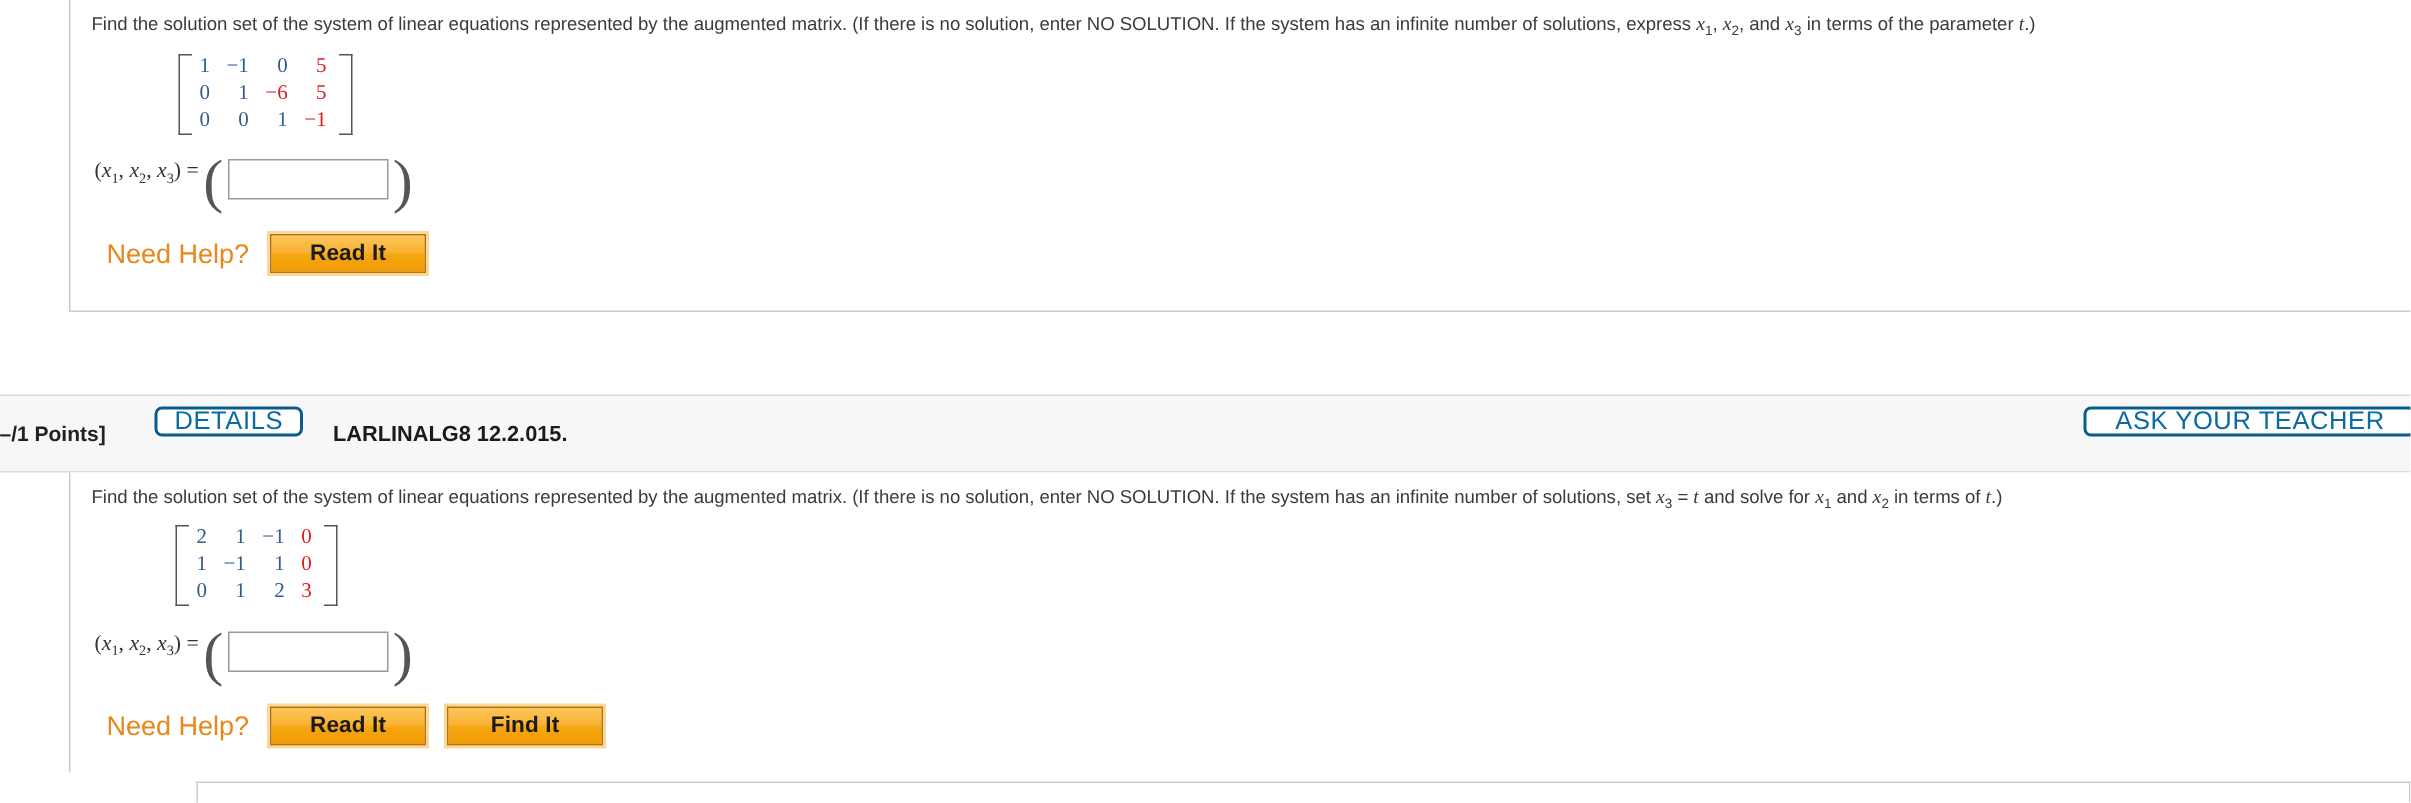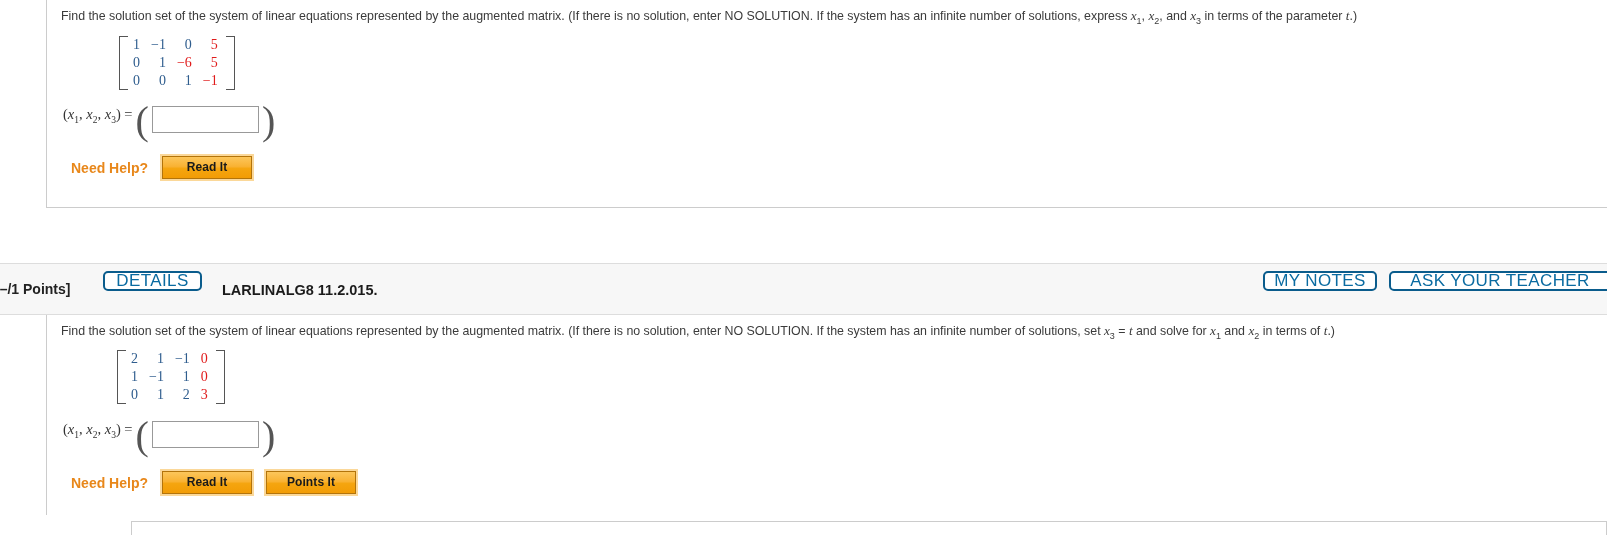--- a/index.html
+++ b/index.html
@@ -121,34 +121,34 @@
   }
 
   
   .need-help {
     position: absolute;
     display: flex;
     align-items: center;
   }
   .need-help-label {
     color: #e8871a;
-    font-weight: bold;
-    font-size: 14px;
+    font-weight: normal;
+    font-size: 18px;
     margin-right: 14px;
     white-space: nowrap;
   }
   .help-btn {
     display: inline-block;
     font-family: "Liberation Sans", sans-serif;
-    font-size: 12px;
+    font-size: 15px;
     font-weight: bold;
     color: #1a1a1a;
     text-align: center;
     padding: 3px 0 4px 0;
-    width: 90px;
+    width: 104px;
     background: linear-gradient(to bottom, #fcc65b 0%, #f9b233 45%, #f5a50f 55%, #f29c05 100%);
     border: 1px solid #b3740a;
     box-shadow: 0 0 0 2px #fbd899;
     margin-right: 14px;
     cursor: pointer;
     box-sizing: border-box;
     letter-spacing: 0.1px;
   }
 
   
@@ -259,22 +259,21 @@
 
   <div class="need-help" style="left:24px; top:156px;">
     <span class="need-help-label">Need Help?</span>
     <span class="help-btn">Read It</span>
   </div>
 </div>
 
 <div class="hdr-bar">
   <span class="points">[–/1 Points]</span>
   <div class="pill details">DETAILS</div>
-  <span class="assignment-code">LARLINALG8 11.2.015.</span>
-  <div class="pill my-notes">MY NOTES</div>
+  <span class="assignment-code">LARLINALG8 12.2.015.</span>
   <div class="pill ask-teacher">ASK YOUR TEACHER</div>
 </div>
 
 <div class="q-card second">
 
   <div class="q-prompt">
     <span>Find the solution set of the system of linear equations represented by the augmented matrix. (If there is no solution, enter NO SOLUTION. If the system has an infinite number of solutions, set  </span><span class="mi"><span>x</span><sub>3</sub></span><span> = </span><span class="mi">t</span><span>  and solve for </span><span class="mi"><span>x</span><sub>1</sub></span><span> and </span><span class="mi"><span>x</span><sub>2</sub></span><span> in terms of </span><span class="mi">t</span><span>.)</span>
   </div>
 
   <div class="matrix-wrap" style="left:70px; top:35px;">
@@ -307,17 +306,17 @@
   <div class="answer-row" style="left:16px; top:106px;">
     <span class="ans-label"><span>(</span><i>x</i><sub>1</sub>, <i>x</i><sub>2</sub>, <i>x</i><sub>3</sub><span>) = </span></span>
     <span class="paren">(</span>
     <input class="ans-box" type="text" value="" style="">
     <span class="paren">)</span>
   </div>
 
   <div class="need-help" style="left:24px; top:156px;">
     <span class="need-help-label">Need Help?</span>
     <span class="help-btn">Read It</span>
-    <span class="help-btn">Points It</span>
+    <span class="help-btn">Find It</span>
   </div>
 </div>
 
 <div class="cut-panel"></div>
 
 </body></html>

